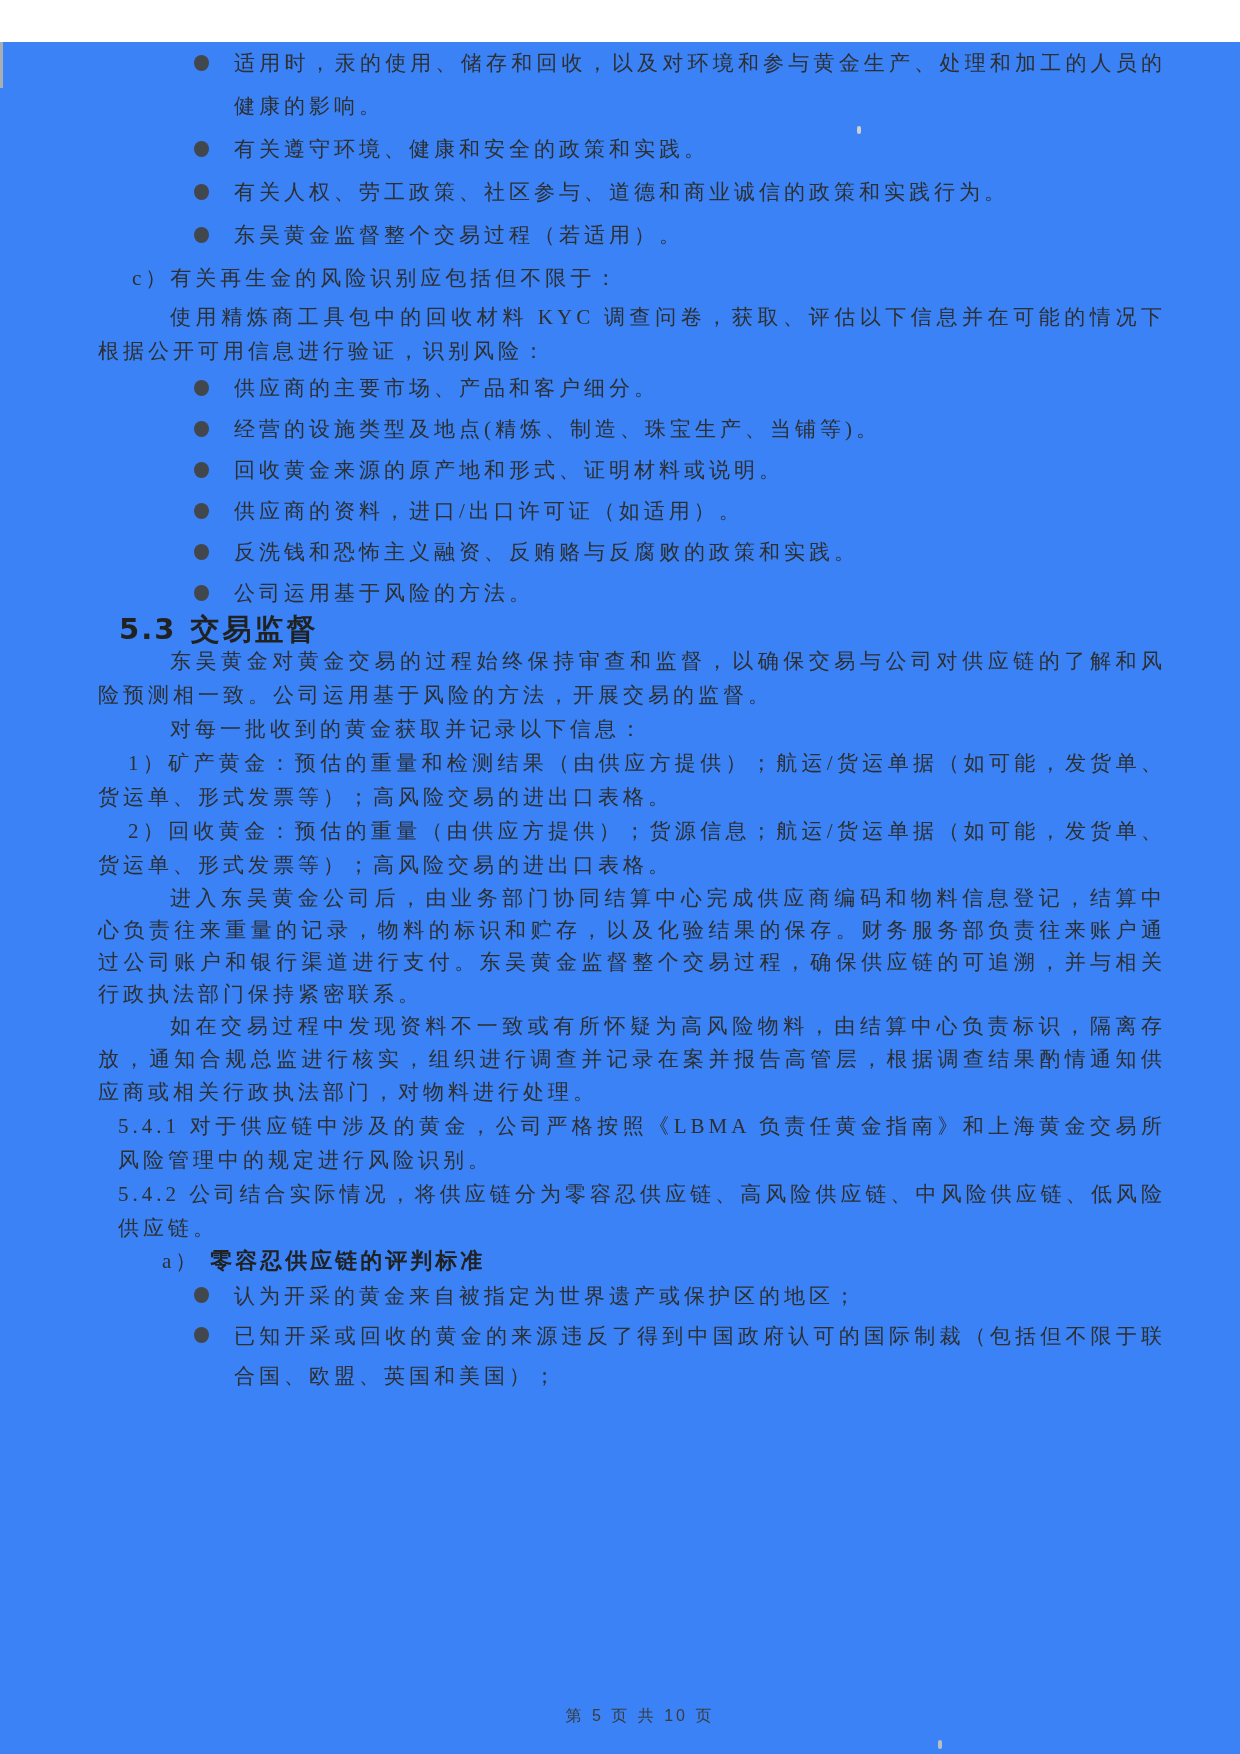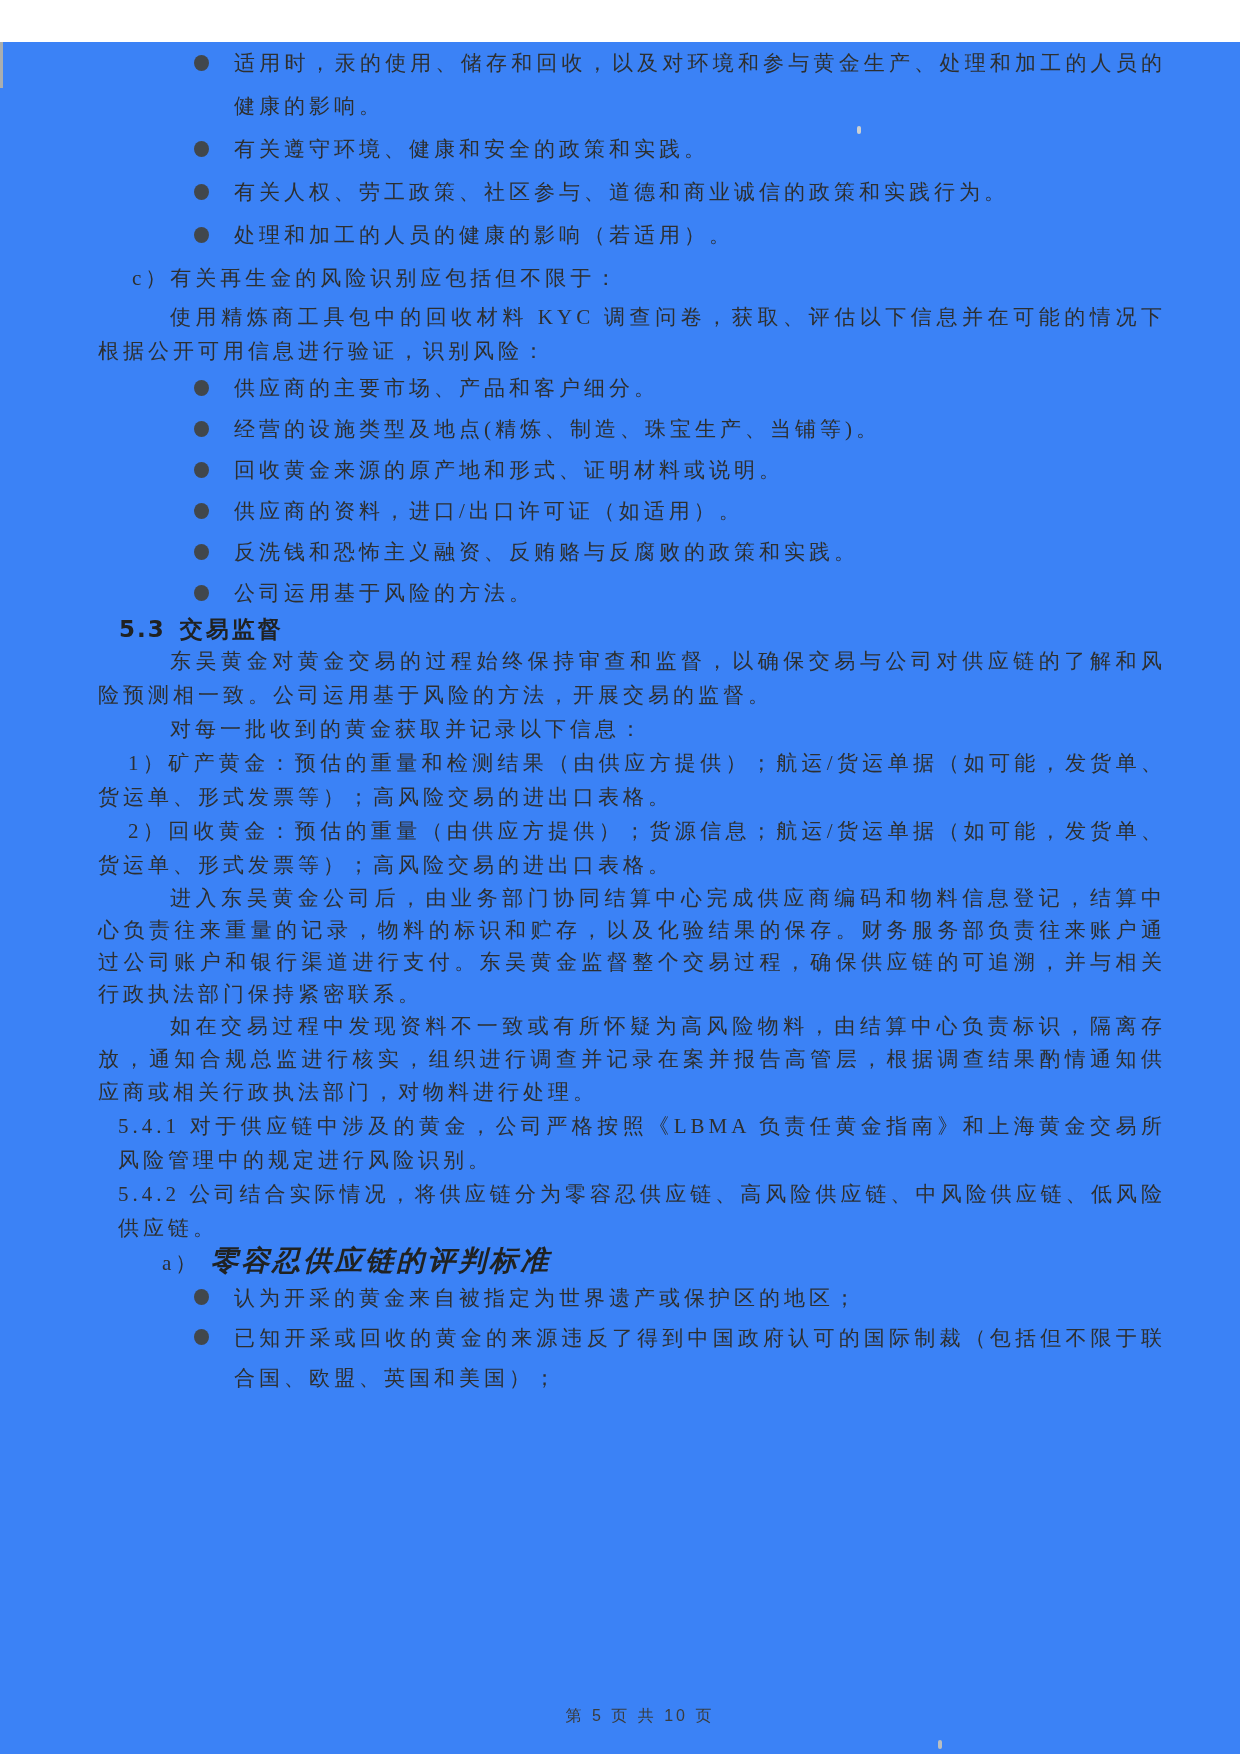--- a/index.html
+++ b/index.html
@@ -75,38 +75,37 @@
   .p-53-5     { margin-top:5px;  line-height:32px; }
   .p-53-6     { margin-top:14px; line-height:33px; }
   .p-54       { padding-left:20px; }
   .p-541      { margin-top:15px; }
   .p-542      { margin-top:6px; }
 
   h2.sec {
     margin:0; padding-left:21px;
     font-family:"DejaVu Sans","Liberation Sans",sans-serif;
     font-weight:700;
-    font-size:23px; line-height:30px;
+    font-size:29px; line-height:30px;
     letter-spacing:3px;
     color:#202222;
   }
   h2.sec .sec-num { margin-right:14px; letter-spacing:2px; }
   .h-53 { margin-top:2px; }
   .h-54 { margin-top:38px; }
 
   .h-a { margin-top:1px; padding-left:64px; line-height:30px; }
   .h-a-label {
     font-size:21px; letter-spacing:4px; color:#2d2f30;
     margin-right:10px;
   }
   .h-a-title {
     font-family:"DejaVu Sans","Liberation Sans",sans-serif;
-    font-weight:700; font-size:28px; letter-spacing:3px;
+    font-weight:700; font-size:22px; letter-spacing:3px;
     color:#202222;
-    font-style:italic;
   }
   .ul-a { margin-top:7px; }
 
   .footer {
     position:absolute; left:100px; top:1664px;
     width:1080px;
     text-align:center;
     font-family:"Liberation Sans","DejaVu Sans",sans-serif;
     font-size:16px; letter-spacing:3px;
     color:#3a3c3d;
@@ -132,21 +131,21 @@
       <li>
         <span class="dot"></span>
         <span>有关遵守环境、健康和安全的政策和实践。</span>
       </li>
       <li>
         <span class="dot"></span>
         <span>有关人权、劳工政策、社区参与、道德和商业诚信的政策和实践行为。</span>
       </li>
       <li>
         <span class="dot"></span>
-        <span>处理和加工的人员的健康的影响（若适用）。</span>
+        <span>东吴黄金监督整个交易过程（若适用）。</span>
       </li>
     </ul>
 
     <div class="clause-c">c）有关再生金的风险识别应包括但不限于：</div>
 
     <p class="para p-c-intro indent-2">使用精炼商工具包中的回收材料 KYC 调查问卷，获取、评估以下信息并在可能的情况下根据公开可用信息进行验证，识别风险：</p>
 
     <ul class="blist blist-c">
       <li>
         <span class="dot"></span>

